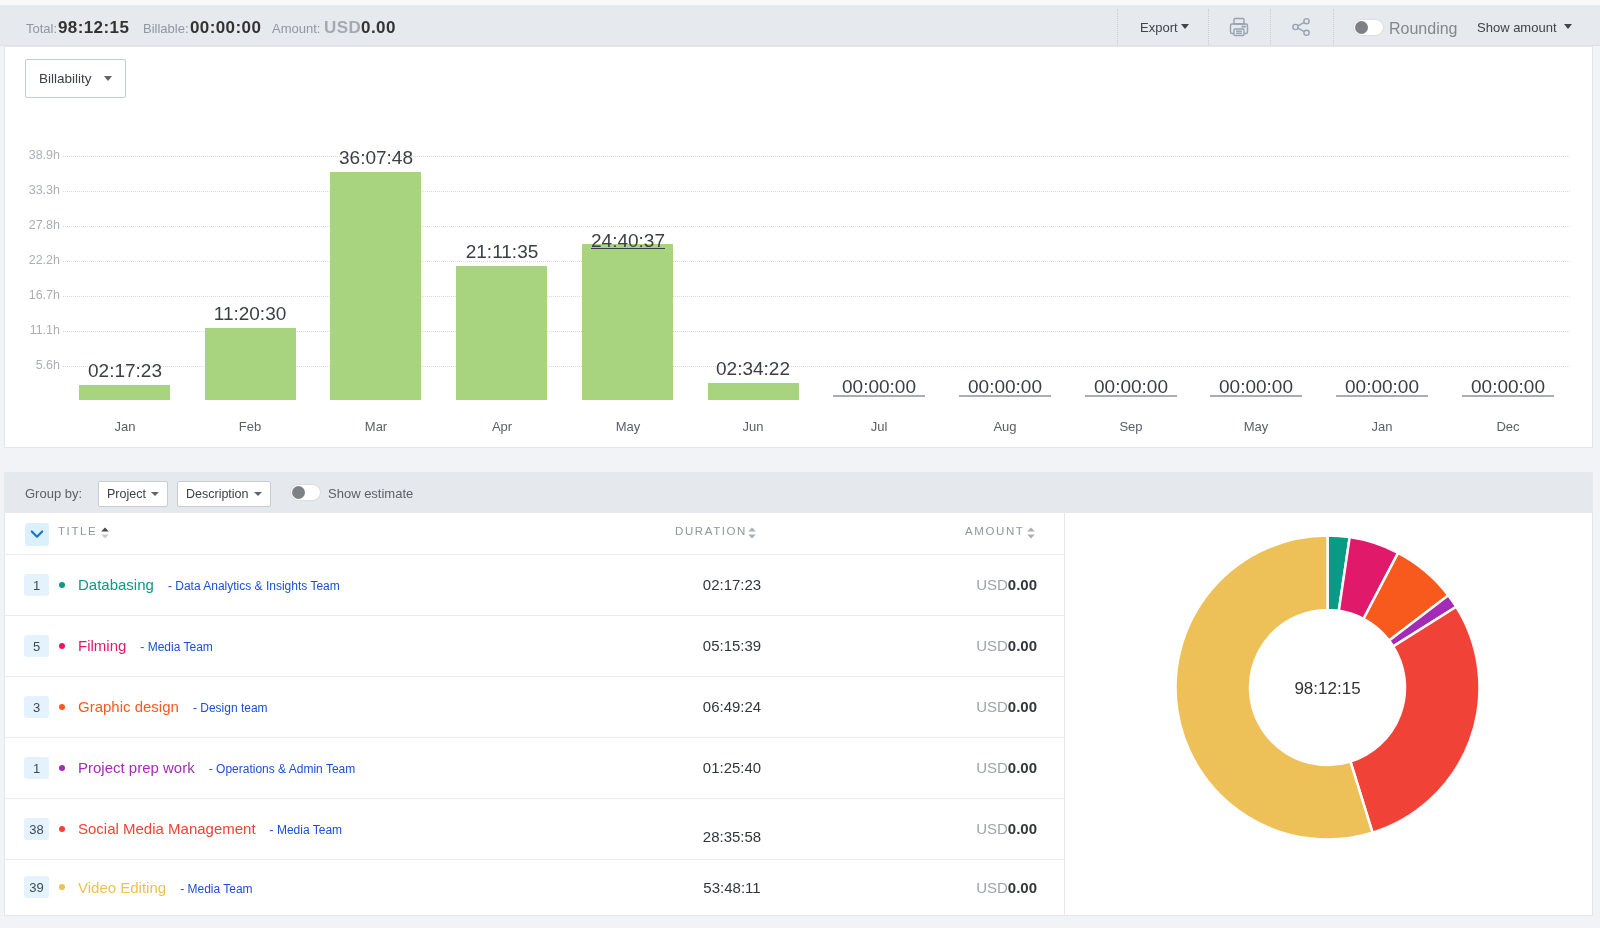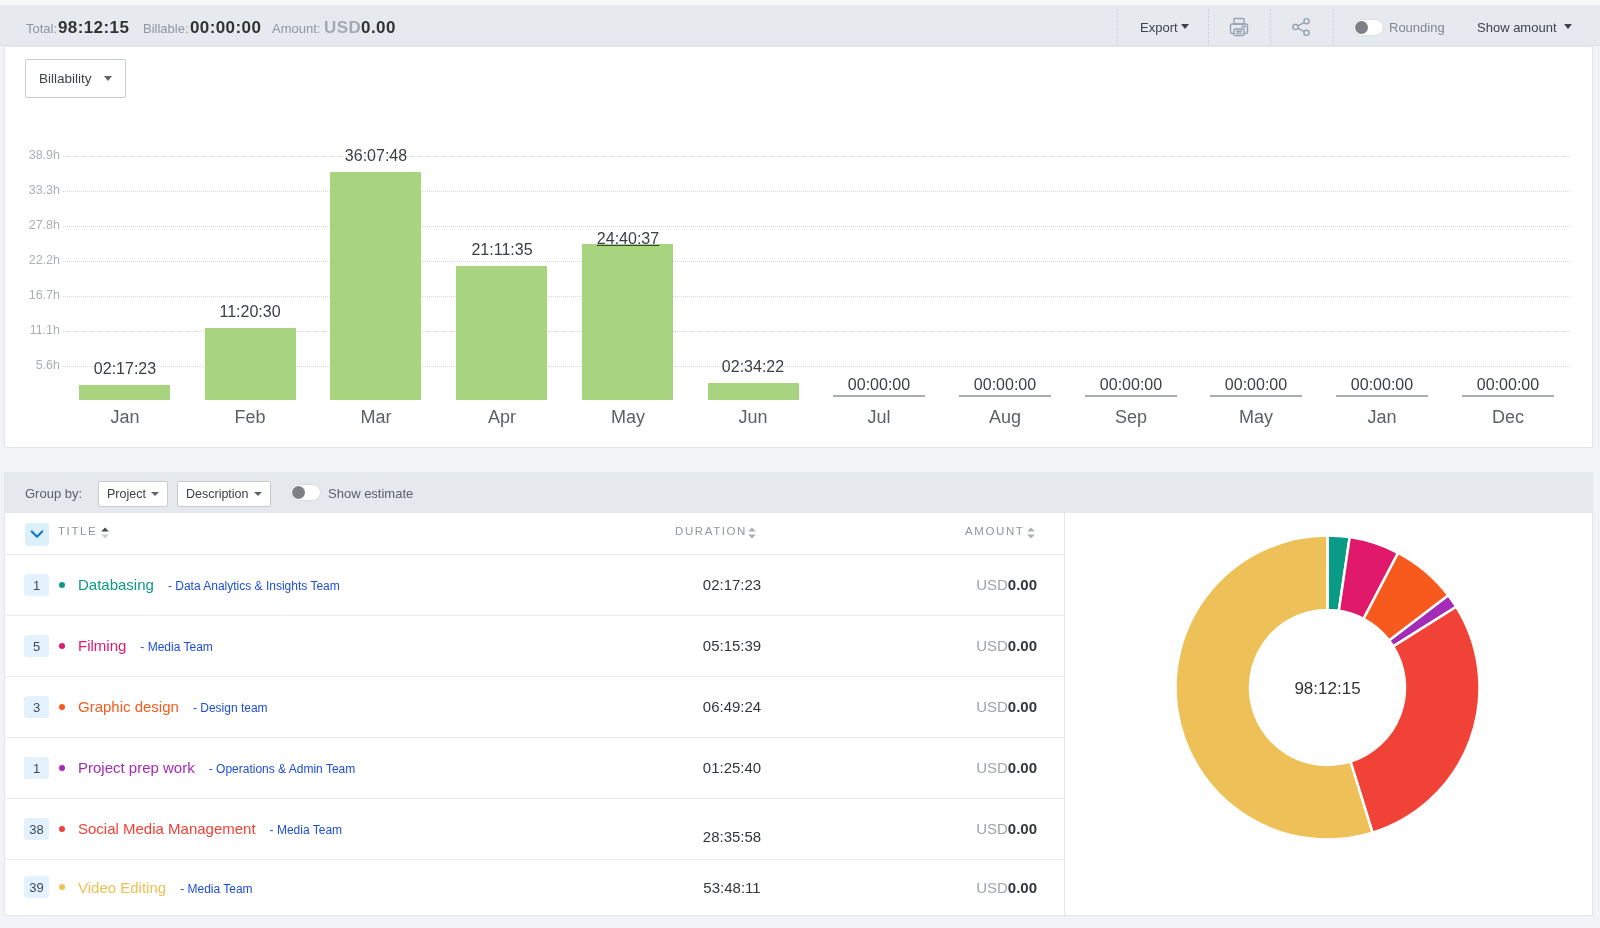--- a/index.html
+++ b/index.html
@@ -11,22 +11,22 @@
 .lbl { font-size:13px; color:#90979e; }
 .val { font-size:17px; font-weight:bold; color:#333; letter-spacing:0.4px; }
 .gval { color:#a4aab0; }
 .sep { top:9px; width:0; height:36px; border-left:1px dotted #c5ccd4; }
 .ddtext { font-size:13px; color:#3f444a; }
 .caret { display:inline-block; width:0; height:0; border-left:5px solid transparent; border-right:5px solid transparent; border-top:6px solid #555; vertical-align:middle; }
 .card { background:#fff; border:1px solid #e2e5e9; }
 .ylab { font-size:12.5px; color:#abafb4; width:52px; text-align:right; }
 .grid { height:0; border-top:1px dotted #d9d9d9; }
 .bar { background:#a8d37f; }
-.blab { width:130px; text-align:center; font-size:16px; color:#3b3f44; }
-.mlab { width:130px; text-align:center; font-size:18px; color:#5c6166; }
+.blab { width:130px; text-align:center; font-size:19px; color:#3b3f44; }
+.mlab { width:130px; text-align:center; font-size:13px; color:#5c6166;margin-top:12px; }
 .zline { height:2px; background:#a9adb2; }
 .gbar { left:4px; top:472px; width:1589px; height:42px; background:#e5e8ed; }
 .selbox { background:#fff; border:1px solid #c7ccd2; border-radius:2px; display:flex; align-items:center; justify-content:space-between; font-size:12.5px; color:#3c4146; }
 .switch { position:absolute; width:29px; height:15px; background:#fff; border-radius:7.5px; box-shadow:0 0 2px rgba(0,0,0,0.15); }
 .switch .knob { position:absolute; left:1px; top:1px; width:13px; height:13px; border-radius:50%; background:#7d8186; }
 .hdr { font-size:11.5px; letter-spacing:1.6px; color:#90969c; }
 .rowdiv { height:0; border-top:1px solid #ebebeb; left:4px; width:1060px; }
 .badge { width:25px; height:22px; background:#e3f2fc; border-radius:3px; color:#3d4b58; font-size:13px; display:flex; align-items:center; justify-content:center; }
 .dot { width:6px; height:6px; border-radius:50%; }
 .pname { font-size:15px; }
@@ -68,21 +68,21 @@
 <svg class="abs" style="left:1291px; top:17px;" width="20" height="20" viewBox="0 0 20 20" fill="none" stroke="#95a3b0" stroke-width="1.4">
   <circle cx="15.5" cy="4.2" r="2.6"></circle>
   <circle cx="4.5" cy="10" r="2.6"></circle>
   <circle cx="15.5" cy="15.8" r="2.6"></circle>
   <line x1="6.9" y1="8.8" x2="13.2" y2="5.4"></line>
   <line x1="6.9" y1="11.2" x2="13.2" y2="14.6"></line>
 </svg>
 <div class="abs switch" style="left:1354px; top:19.5px;">
     <div class="knob"></div>
   </div>
-<div class="abs" style="left:1389px; top:20px; font-size:13px; color:#83888e;">Rounding</div>
+<div class="abs" style="left:1389px; top:20px; font-size:16px; color:#83888e;">Rounding</div>
 <div class="abs ddtext" style="left:1477px; top:20px;">Show amount</div>
 <div class="abs caret" style="left:1564px; top:24px; border-top-color:#3f444a; border-left-width:4.5px; border-right-width:4.5px; border-top-width:5px;"></div>
 
 <div class="abs card" style="left:4px; top:46px; width:1589px; height:402px;"></div>
 <div class="abs selbox" style="left:25px; top:59px; width:101px; height:39px; padding:0 13px; font-size:13.5px;">Billability<span class="caret" style="border-top-width:5px; border-left-width:4.5px; border-right-width:4.5px; border-top-color:#606468;"></span></div>
 
 <div class="abs grid" style="left:63px; top:156px; width:1507px;"></div>
 <div class="abs grid" style="left:63px; top:191px; width:1507px;"></div>
 <div class="abs grid" style="left:63px; top:226px; width:1507px;"></div>
 <div class="abs grid" style="left:63px; top:261px; width:1507px;"></div>

